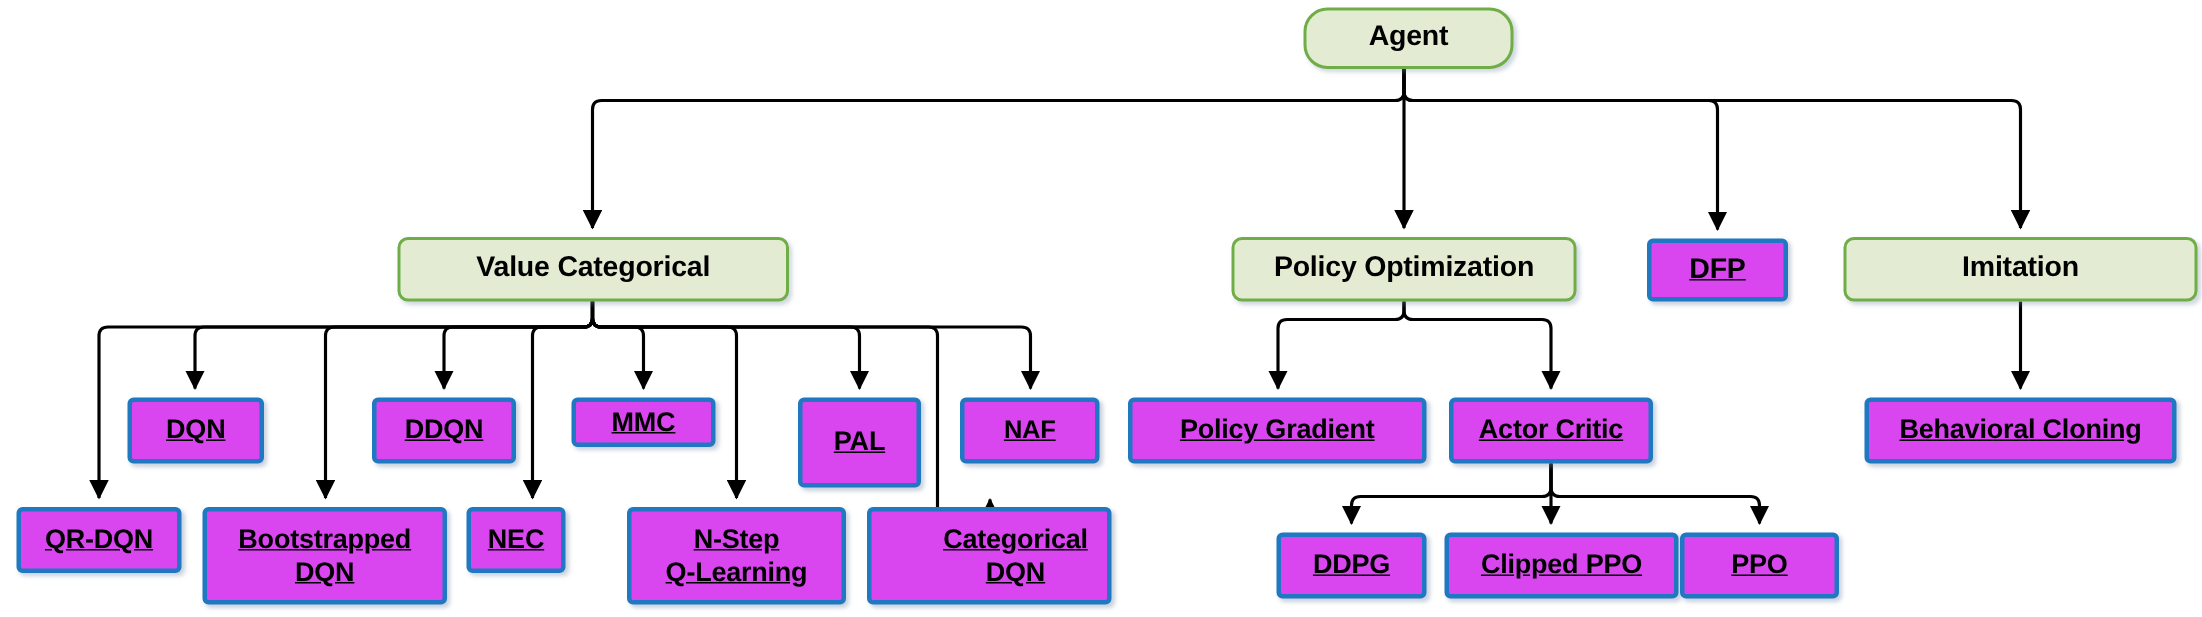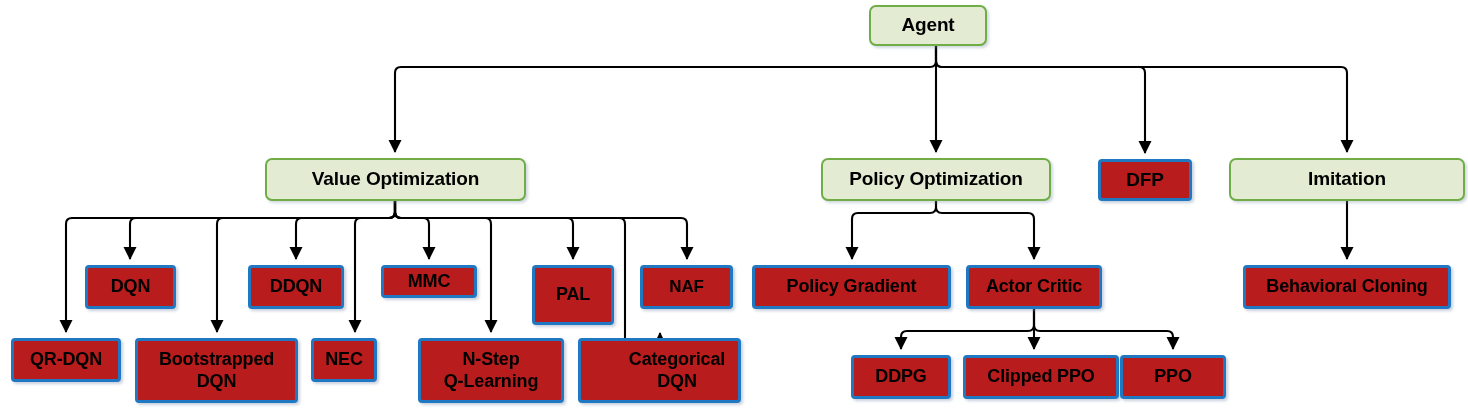--- a/index.html
+++ b/index.html
@@ -39,24 +39,25 @@
     white-space: pre-line;
     z-index: 2;
   }
   .node.green {
     background: #E3ECD3;
     border: 2px solid #70AD47;
     border-radius: 7px;
     box-shadow: 2px 2px 3px rgba(120,140,170,0.35);
   }
   .node.blue {
-    background: #b91c1c;
+    background: #d946ef;
     border: 3px solid #1F78C1;
     border-radius: 4px;
     box-shadow: 2px 2px 3px rgba(120,140,170,0.40);
+    text-decoration: underline;
   }
 </style>
 </head>
 <body>
 
 <div id="diagram-root">
 
   <svg id="connector-layer" viewBox="0 0 1468 411" width="1468" height="411" xmlns="http://www.w3.org/2000/svg">
     <defs>
       <marker id="arrow" viewBox="0 0 10 10" refX="9.2" refY="5" markerWidth="6.2" markerHeight="6.2" orient="auto-start-reverse">
@@ -87,23 +88,23 @@
       <path d="M 936,201 L 936,207 Q 936,213 942,213 L 1028,213 Q 1034,213 1034,219 L 1034,259" marker-end="url(#arrow)"></path>
 
       <path d="M 1034,309 L 1034,325 Q 1034,331 1028,331 L 907,331 Q 901,331 901,337 L 901,349" marker-end="url(#arrow)"></path>
       <path d="M 1034,309 L 1034,349" marker-end="url(#arrow)"></path>
       <path d="M 1034,309 L 1034,325 Q 1034,331 1040,331 L 1167,331 Q 1173,331 1173,337 L 1173,349" marker-end="url(#arrow)"></path>
 
       <path d="M 1347,201 L 1347,259" marker-end="url(#arrow)"></path>
     </g>
   </svg>
 
-  <div class="node green" style="left: 869px; top: 5px; width: 118px; height: 41px; font-size: 19px;">Agent</div>
+  <div class="node green" style="left: 869px; top: 5px; width: 140px; height: 41px; font-size: 19px; border-radius: 16px;">Agent</div>
 
-  <div class="node green" style="left: 265px; top: 158px; width: 261px; height: 43px; font-size: 19px;">Value Optimization</div>
+  <div class="node green" style="left: 265px; top: 158px; width: 261px; height: 43px; font-size: 19px;">Value Categorical</div>
   <div class="node green" style="left: 821px; top: 158px; width: 230px; height: 43px; font-size: 19px;">Policy Optimization</div>
   <div class="node blue" style="left: 1098px; top: 159px; width: 94px; height: 42px; font-size: 19px;">DFP</div>
   <div class="node green" style="left: 1229px; top: 158px; width: 236px; height: 43px; font-size: 19px;">Imitation</div>
 
   <div class="node blue" style="left: 85px; top: 265px; width: 91px; height: 44px; font-size: 18px;">DQN</div>
   <div class="node blue" style="left: 248px; top: 265px; width: 96px; height: 44px; font-size: 18px;">DDQN</div>
   <div class="node blue" style="left: 381px; top: 265px; width: 96px; height: 33px; font-size: 18px;">MMC</div>
   <div class="node blue" style="left: 532px; top: 265px; width: 82px; height: 60px; font-size: 18px;">PAL</div>
   <div class="node blue" style="left: 640px; top: 265px; width: 93px; height: 44px; font-size: 17px;">NAF</div>
 

